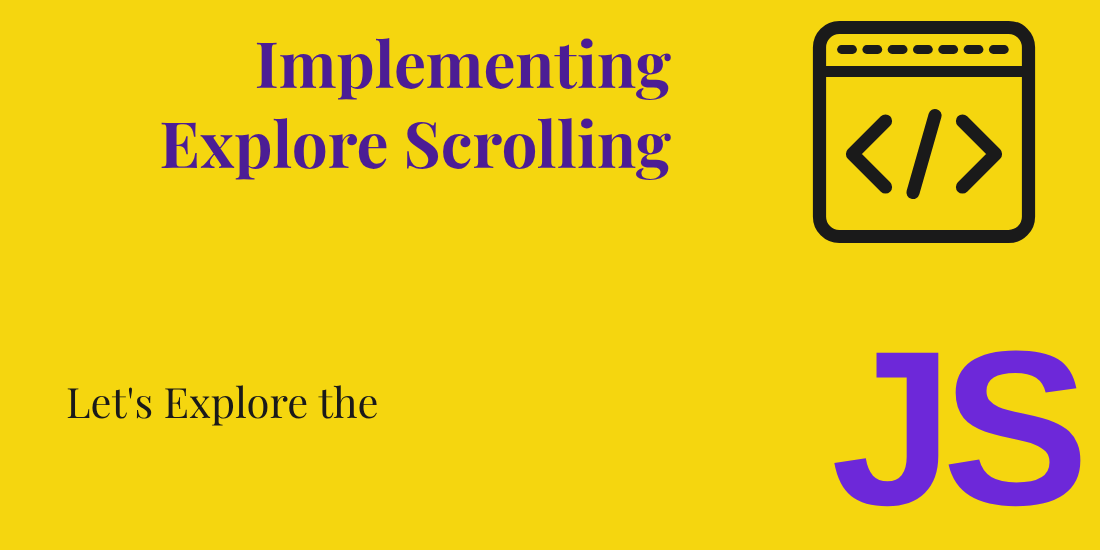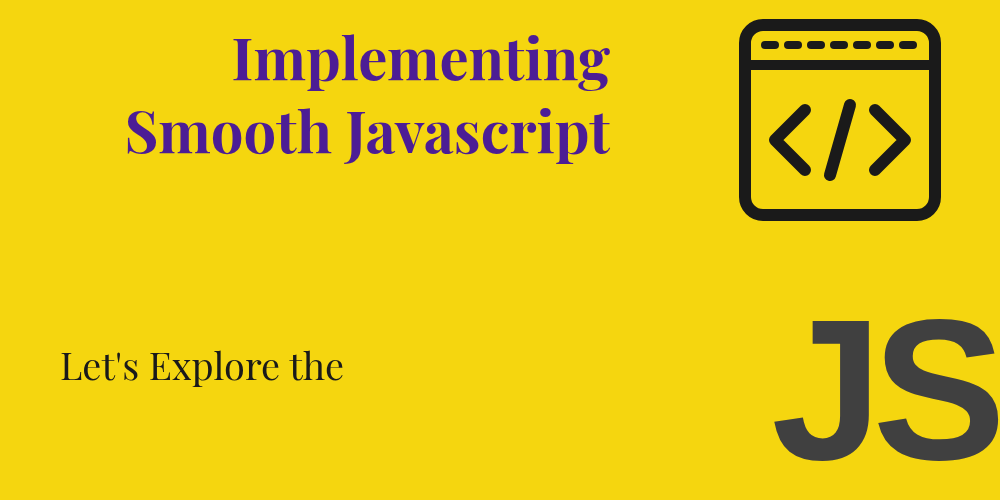--- a/index.html
+++ b/index.html
@@ -35,35 +35,35 @@
     font-family: 'Playfair Display', Georgia, serif;
   }
   .code-window {
     position: absolute;
     top: 10px;
     right: 50px;
   }
   .js-logo {
     position: absolute;
     bottom: 10px;
-    right: 4px;
+    right: 20px;
     font-size: 200px;
     font-weight: 900;
-    color: #404040;
+    color: #6d28d9;
     font-family: Arial, Helvetica, sans-serif;
     letter-spacing: -10px;
     line-height: 1;
   }
 </style>
 </head>
 <body>
 
 <div class="title">
   <div>Implementing</div>
-  <div>Smooth  Javascript</div>
+  <div>Explore  Scrolling</div>
 </div>
 
 <div class="subtitle">
   <div>Let's Explore the</div>
 </div>
 
 <div class="code-window">
   <svg width="220" height="220" viewBox="0 0 220 220">
 
     <rect x="15" y="15" width="190" height="190" rx="18" ry="18" fill="none" stroke="#1a1a1a" stroke-width="12"></rect>

